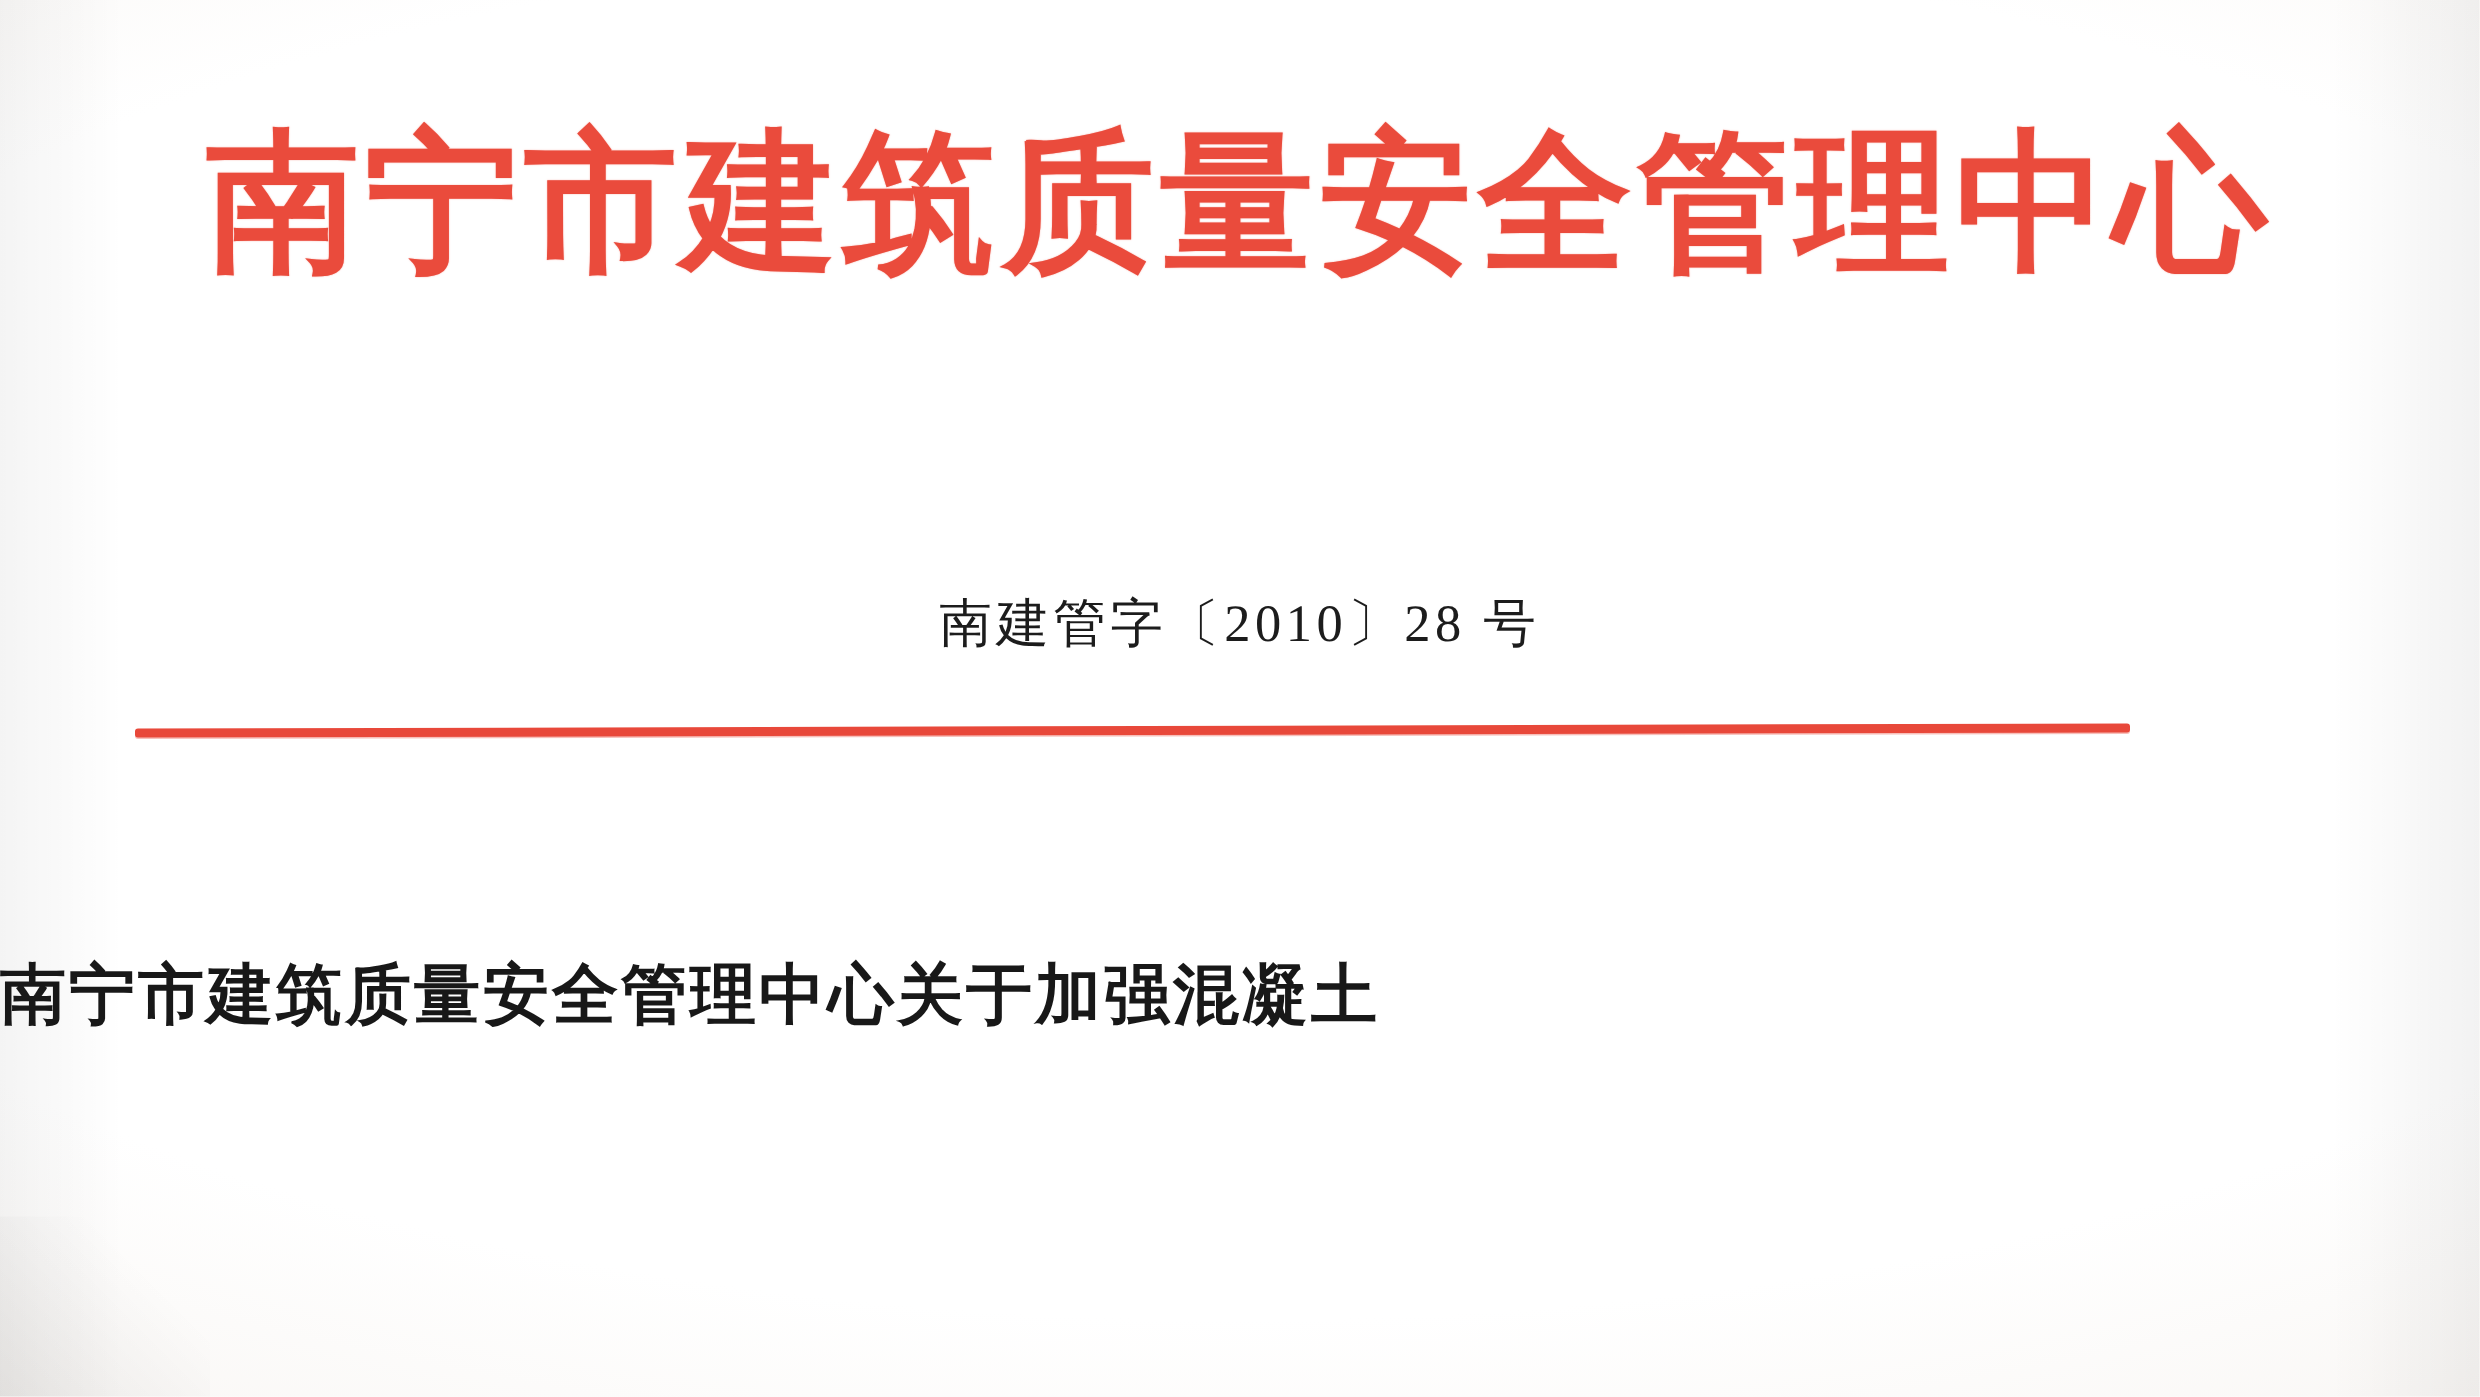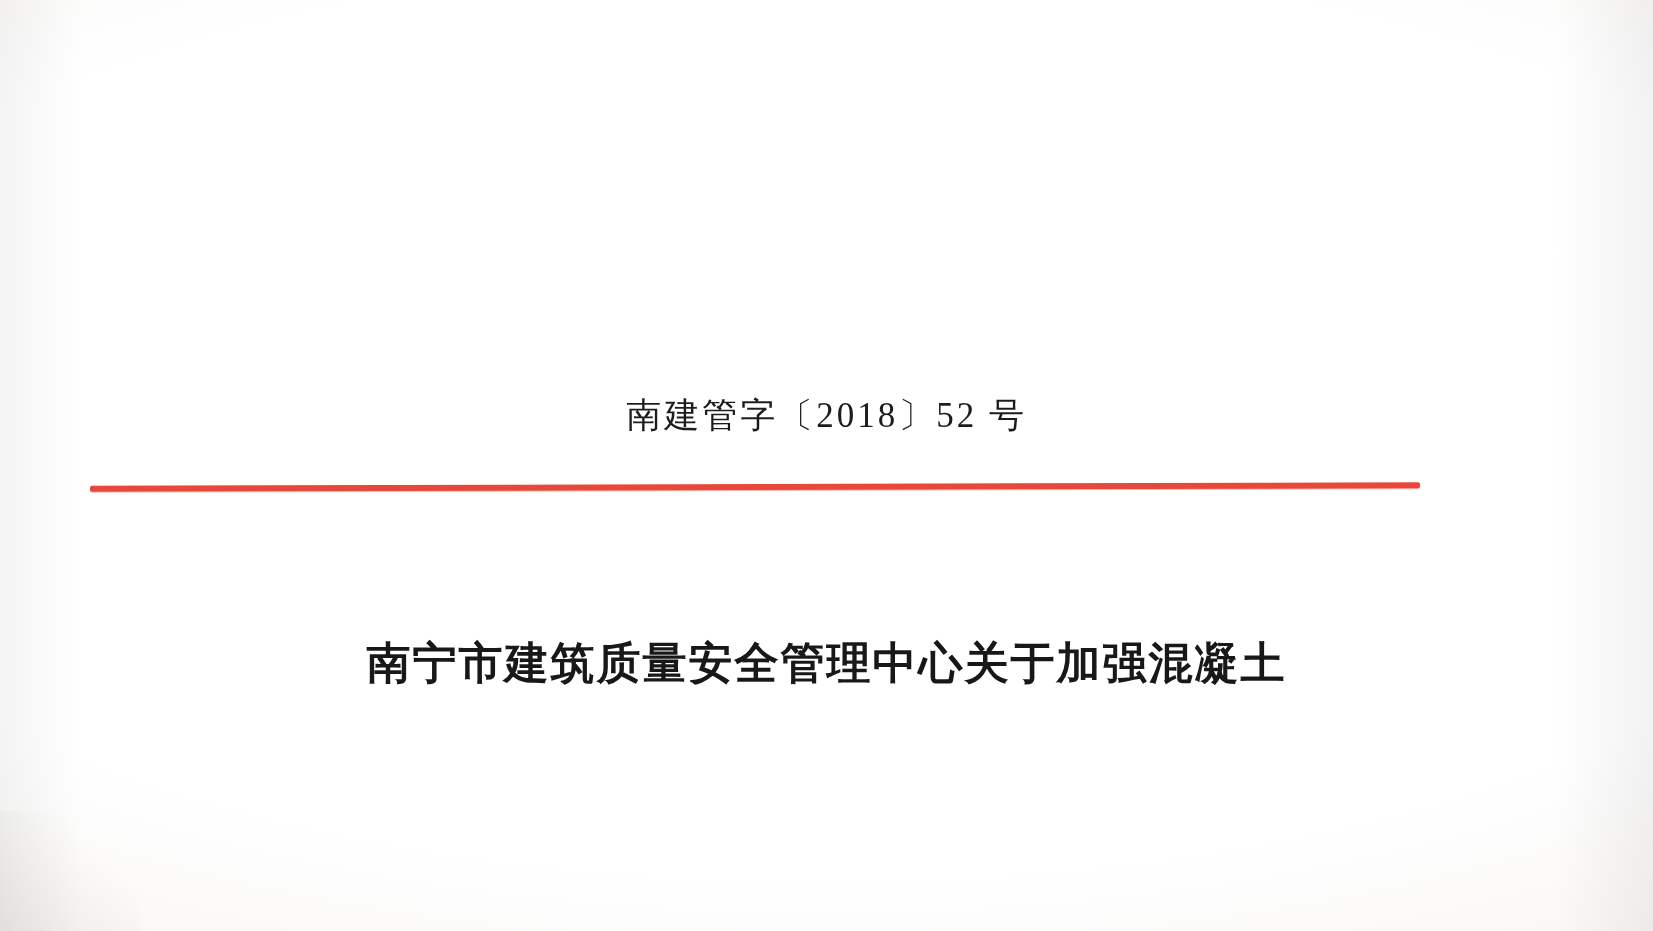--- a/index.html
+++ b/index.html
@@ -69,21 +69,20 @@
     background: #e8483a;
     border-radius: 2px;
     transform: rotate(-0.15deg);
     box-shadow: 0 1px 0 rgba(232,72,58,0.35);
   }
   .title-block {
     position: absolute;
     top: 630px;
     left: 0;
     right: 0;
-    text-align: center;
     color: #181818;
     font-family: "Liberation Serif", serif;
     font-weight: bold;
     font-size: 44px;
     line-height: 1.55;
     letter-spacing: 2px;
   }
   .title-line {
     display: block;
     white-space: nowrap;
@@ -99,22 +98,23 @@
     pointer-events: none;
   }
 </style>
 </head>
 <body>
 
 <div class="paper"></div>
 
 <div class="doc">
 
+  <div class="masthead">南宁市建筑质量安全管理中心</div>
 
-  <div class="doc-number">南建管字〔2018〕52 号</div>
+  <div class="doc-number">南建管字〔2010〕28 号</div>
 
   <div class="red-rule"></div>
 
   <div class="title-block">
     <span class="title-line">南宁市建筑质量安全管理中心关于加强混凝土</span>
   </div>
 
   <div class="corner-shade"></div>
 </div>
 

